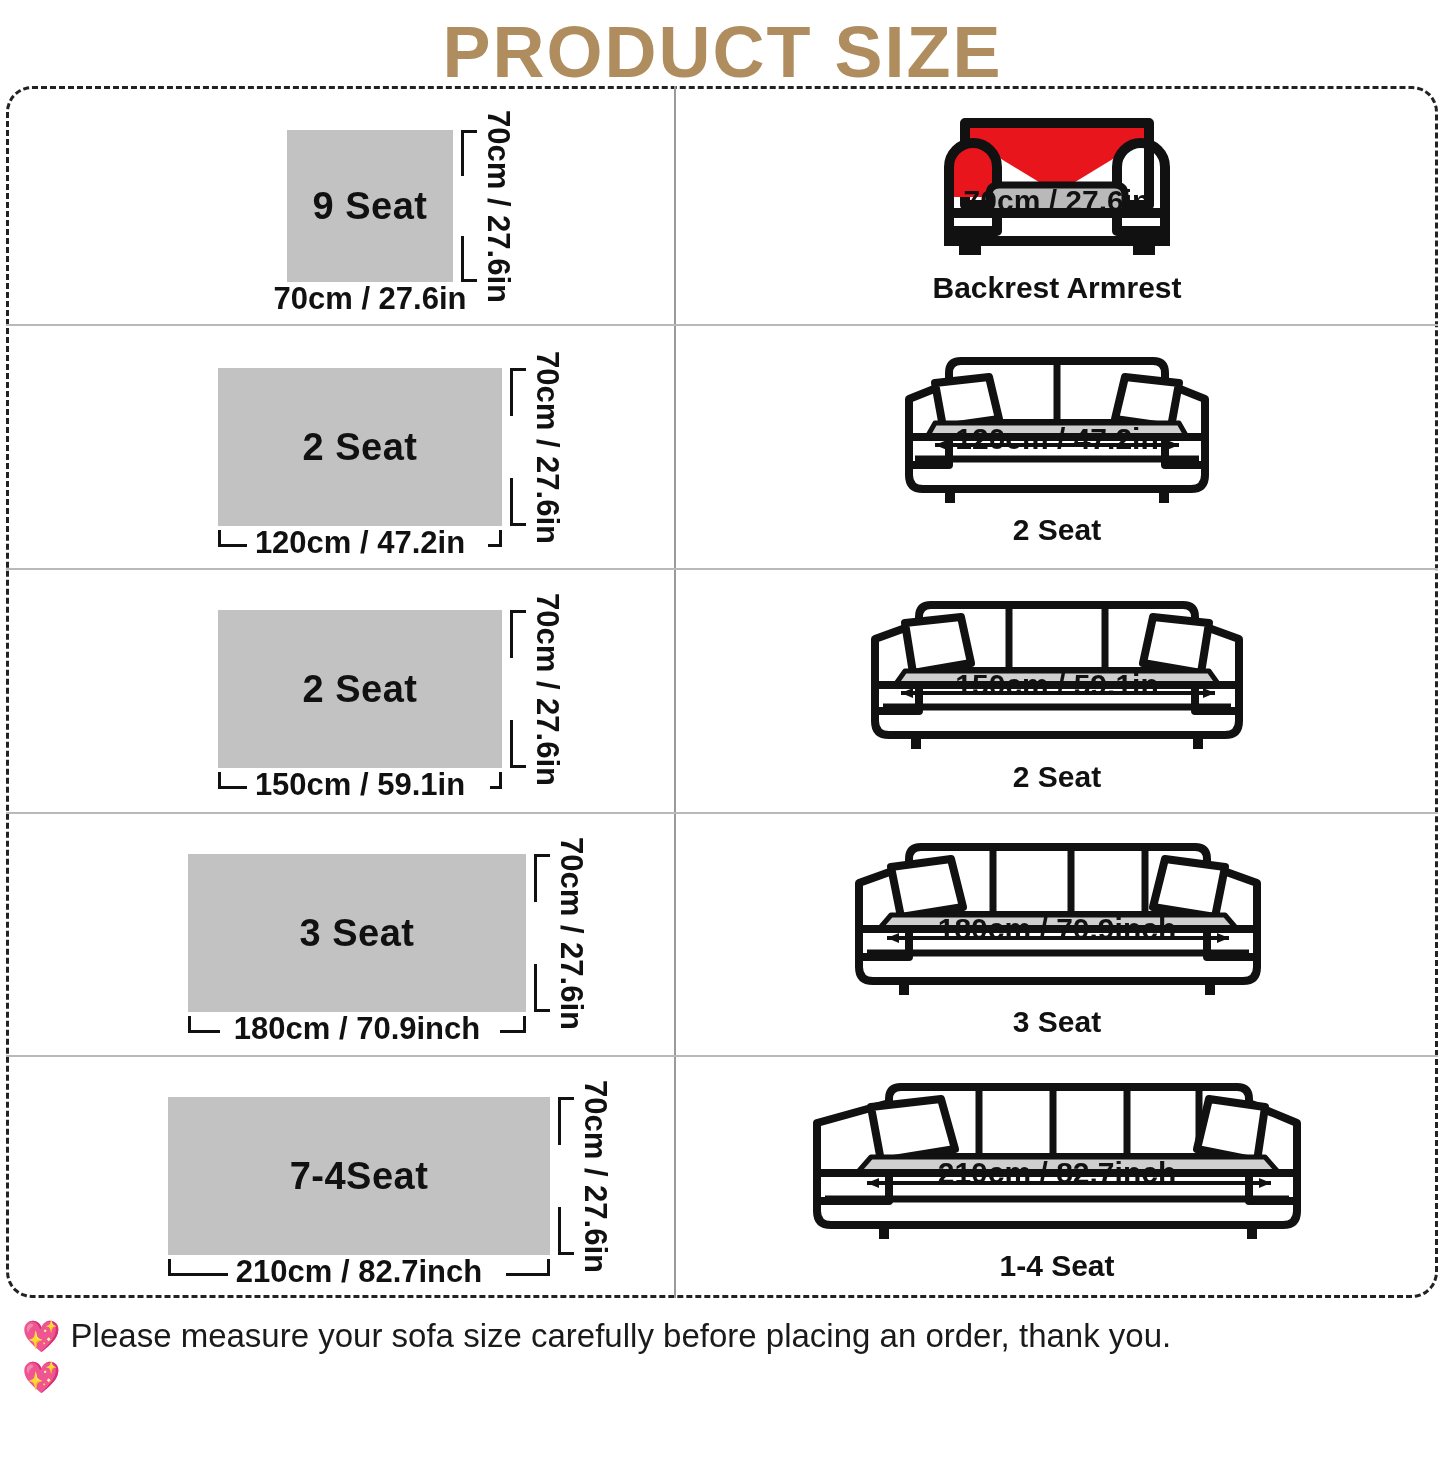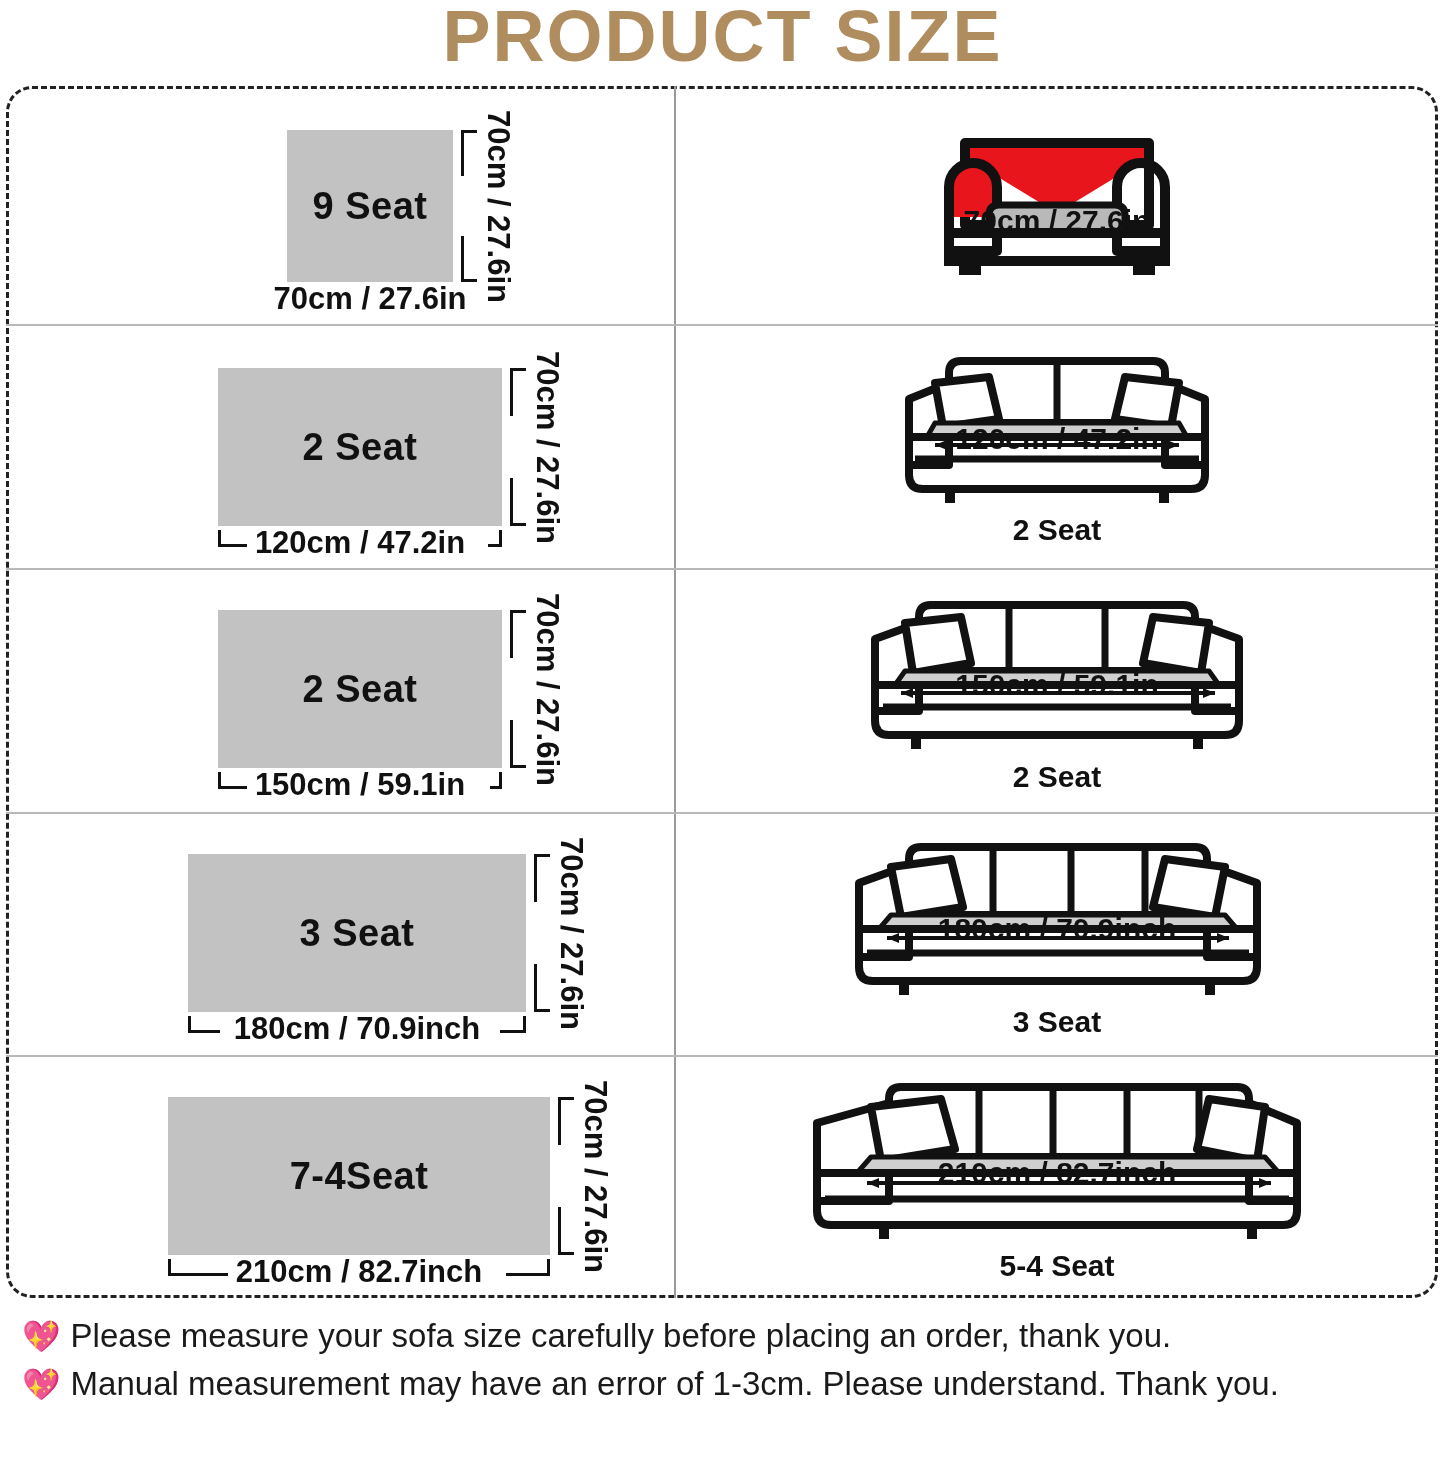--- a/index.html
+++ b/index.html
@@ -17,21 +17,21 @@
   }
 
   
   .title {
     text-align: center;
     font-size: 72px;
     font-weight: bold;
     letter-spacing: 2px;
     color: #b08d5e;
     line-height: 1;
-    padding-top: 0;
+    padding-top: 16px;
     height: 80px;
     box-sizing: border-box;
     font-family: "Liberation Sans", sans-serif;
   }
 
   
   .frame {
     position: absolute;
     left: 6px;
     top: 86px;
@@ -292,20 +292,21 @@
 
             <path d="M72 80 L188 80 q10 0 10 10 L198 108 L62 108 L62 90 q0 -10 10 -10 Z" fill="#b9b9b9" stroke="#111" stroke-width="7" stroke-linejoin="round"></path>
 
             <rect x="22" y="108" width="216" height="28" fill="none" stroke="#111" stroke-width="10"></rect>
 
             <rect x="32" y="136" width="22" height="14" fill="#111"></rect>
             <rect x="206" y="136" width="22" height="14" fill="#111"></rect>
           </svg>
           <div class="sofa-meas" style="top:96px;">70cm / 27.6in</div>
         </div>
+        <div class="sofa-caption">Backrest Armrest</div>
       </div>
     </div>
   </div>
 
   <div class="row row-h2">
     <div class="cell-left">
       <div class="swatch-wrap" style="left:212px; top:42px;">
         <div class="swatch" style="width:284px; height:158px;">
           <span class="swatch-label">2 Seat</span>
           <div class="w-dim">
@@ -500,29 +501,28 @@
             <path d="M32 100 L512 100 L512 138 q0 14 -14 14 L46 152 q-14 0 -14 -14 Z" fill="none" stroke="#111" stroke-width="8" stroke-linejoin="round"></path>
             <line x1="40" y1="126" x2="504" y2="126" stroke="#111" stroke-width="7"></line>
             <line x1="82" y1="110" x2="486" y2="110" stroke="#111" stroke-width="4"></line>
             <path d="M82 110 L94 105 L94 115 Z" fill="#111"></path>
             <path d="M486 110 L474 105 L474 115 Z" fill="#111"></path>
             <rect x="94" y="152" width="10" height="14" fill="#111"></rect>
             <rect x="462" y="152" width="10" height="14" fill="#111"></rect>
           </svg>
           <div class="sofa-meas" style="top:100px;">210cm / 82.7inch</div>
         </div>
-        <div class="sofa-caption">5-4 Seat</div>
+        <div class="sofa-caption">1-4 Seat</div>
       </div>
     </div>
   </div>
 
 </div>
 
 <div class="tips">
   <div class="tip-line">
     <span class="tip-bullet">💖</span>
     <span>Please measure your sofa size carefully before placing an order, thank you.</span>
   </div>
   <div class="tip-line">
     <span class="tip-bullet">💖</span>
-    <span>Manual measurement may have an error of 1-3cm. Please understand. Thank you.</span>
   </div>
 </div>
 
 </body></html>

